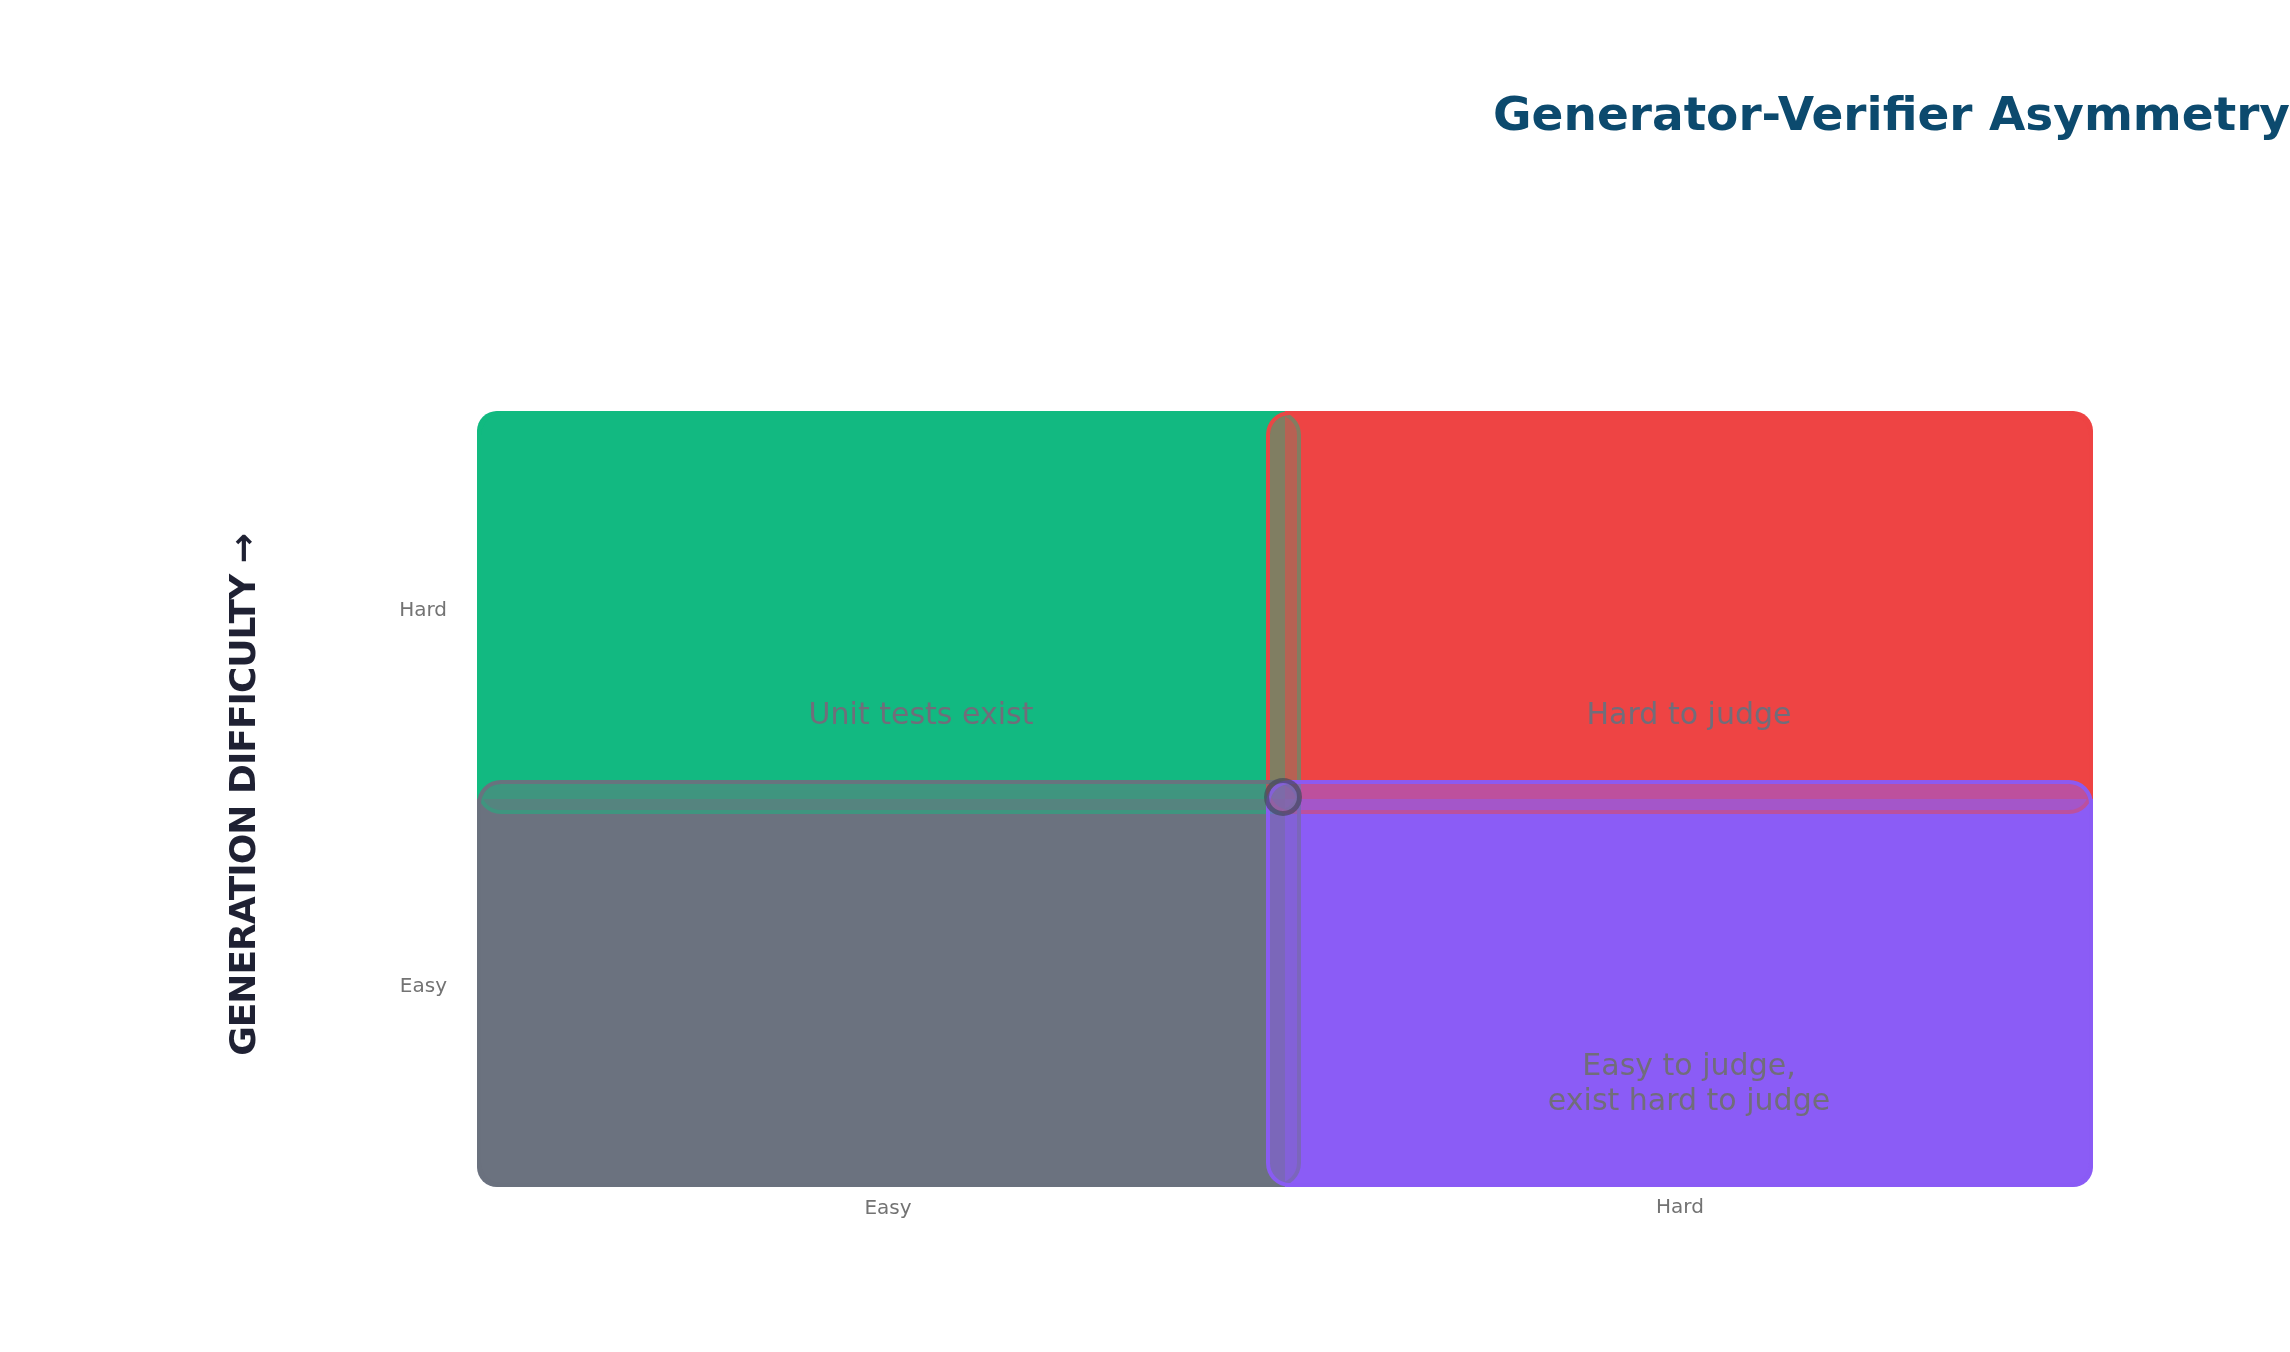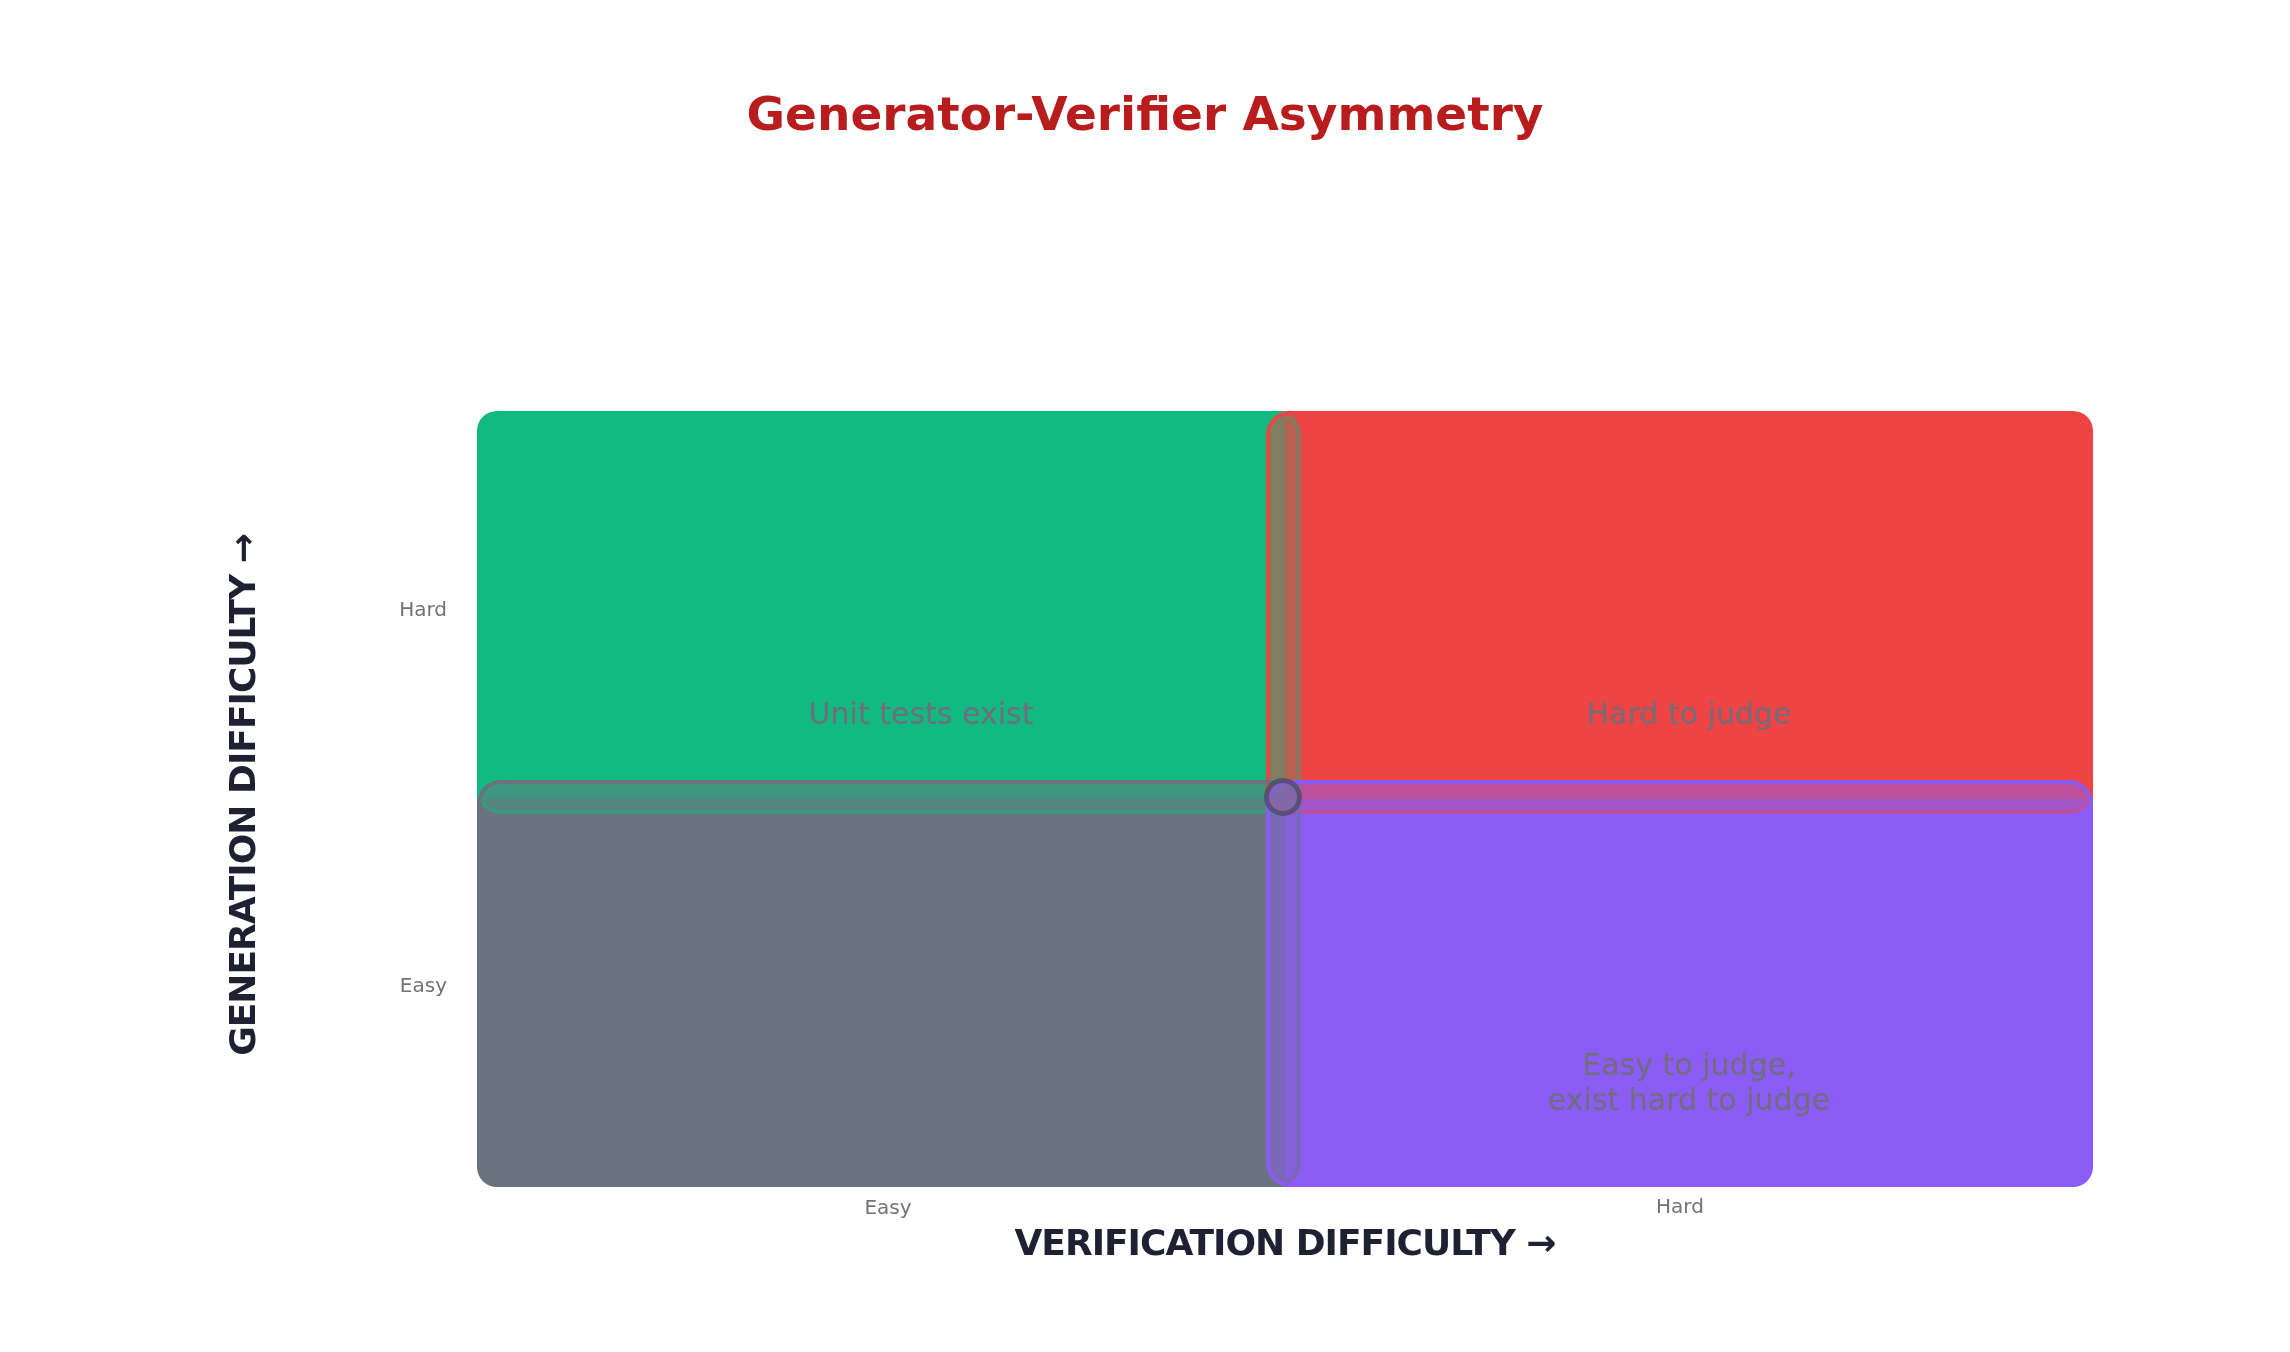--- a/index.html
+++ b/index.html
@@ -1,22 +1,22 @@
 <!DOCTYPE html>
 <html><head>
 <meta charset="utf-8">
 <style>
   html,body{margin:0;padding:0;background:#ffffff;}
   .canvas{
     position:relative;width:2290px;height:1352px;background:#ffffff;overflow:hidden;
     font-family:"DejaVu Sans","Liberation Sans",sans-serif;
   }
   .fig-title{
-    position:absolute;left:0;top:86px;width:2290px;text-align:center;
-    font-size:47px;font-weight:bold;color:#b91c1c;letter-spacing:0px;line-height:56px;
+    position:absolute;left:0;top:86px;width:2290px;text-align:right;
+    font-size:47px;font-weight:bold;color:#0c4a6e;letter-spacing:0px;line-height:56px;
   }
   .plot{position:absolute;left:477px;top:411px;width:1616px;height:776px;}
   .plot *{box-sizing:border-box;}
   
   .qb{position:absolute;}
   .qb.tl{left:0;top:0;width:808px;height:388px;background:#12b981;border-radius:20px 0 0 0;}
   .qb.tr{left:808px;top:0;width:808px;height:388px;background:#ee4444;border-radius:0 20px 0 0;}
   .qb.bl{left:0;top:388px;width:808px;height:388px;background:#6b7280;border-radius:0 0 0 20px;}
   .qb.br{left:808px;top:388px;width:808px;height:388px;background:#8b5cf6;border-radius:0 0 20px 0;}
   
@@ -82,16 +82,15 @@
       <span>exist hard to judge</span>
     </div>
   </div>
 
   <div class="tick ytick hard">Hard</div>
   <div class="tick ytick easy">Easy</div>
 
   <div class="tick xtick easy">Easy</div>
   <div class="tick xtick hard">Hard</div>
 
-  <div class="axis-label x">VERIFICATION DIFFICULTY  →</div>
   <div class="axis-label y">GENERATION DIFFICULTY  →</div>
 
 </div>
 
 </body></html>

